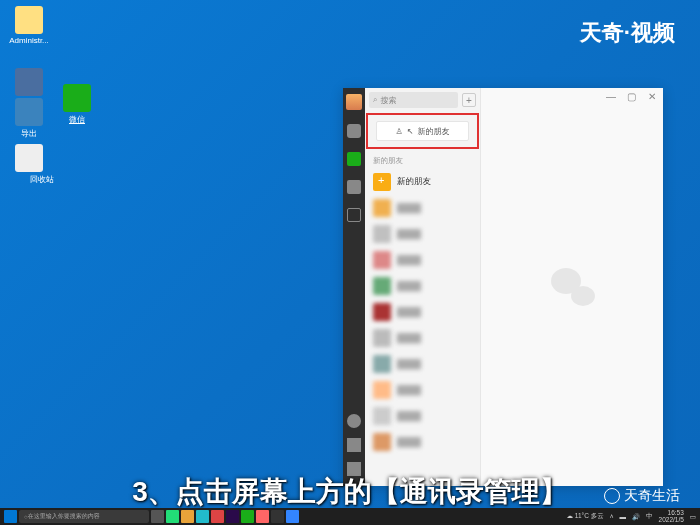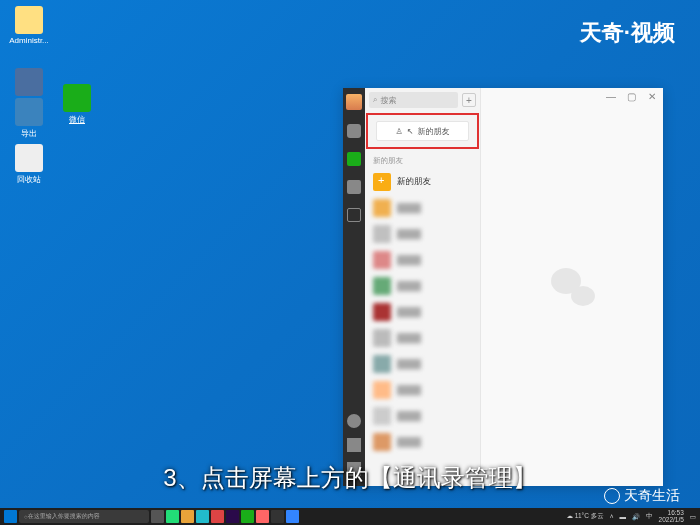--- a/index.html
+++ b/index.html
@@ -3,21 +3,21 @@
 <meta charset="utf-8">
 <style>
 * { margin: 0; padding: 0; box-sizing: border-box; }
 body { width: 700px; height: 525px; font-family: "Microsoft YaHei", sans-serif; overflow: hidden; position: relative; }
 .desktop { width: 100%; height: 100%; background: linear-gradient(135deg, #0a7ad4 0%, #0b6fc5 50%, #0a67bb 100%); position: relative; }
 .desktop-icon { position: absolute; width: 50px; text-align: center; color: #fff; font-size: 8px; }
 .desktop-icon .ico { width: 28px; height: 28px; margin: 0 auto 2px; background: #ddd; border-radius: 3px; }
 .watermark-top { position: absolute; top: 18px; right: 25px; color: #fff; font-size: 22px; font-weight: bold; }
 .watermark-bottom { position: absolute; bottom: 20px; right: 20px; color: #fff; font-size: 14px; display: flex; align-items: center; gap: 4px; }
 .watermark-bottom .wm-icon { width: 16px; height: 16px; border: 1.5px solid #fff; border-radius: 50%; display: inline-block; position: relative; }
-.subtitle { position: absolute; bottom: 31px; left: 50%; transform: translateX(-50%); color: #fff; font-size: 24px; font-weight: 400; text-shadow: 0 0 4px rgba(0,0,0,0.8), 1px 1px 2px rgba(0,0,0,0.9); white-space: nowrap; }
+.subtitle { position: absolute; bottom: 14px; left: 50%; transform: translateX(-50%); color: #fff; font-size: 28px; font-weight: 700; text-shadow: 0 0 4px rgba(0,0,0,0.8), 1px 1px 2px rgba(0,0,0,0.9); white-space: nowrap; }
 
 
 .app { position: absolute; top: 88px; left: 343px; width: 320px; height: 398px; background: #fff; box-shadow: 0 2px 12px rgba(0,0,0,0.2); display: flex; }
 .app-titlebar { position: absolute; top: 0; right: 0; height: 16px; display: flex; gap: 12px; padding: 3px 6px; z-index: 5; }
 .app-titlebar span { width: 9px; height: 9px; display: inline-block; font-size: 10px; color: #888; }
 .app-sidebar { width: 22px; background: #2e2e2e; display: flex; flex-direction: column; align-items: center; padding-top: 6px; gap: 14px; }
 .app-sidebar .avatar { width: 16px; height: 16px; background: linear-gradient(#f7b267,#d87c4e); border-radius: 2px; }
 .app-sidebar .sb-icon { width: 14px; height: 14px; }
 .sb-chat { background: #888; border-radius: 3px; position: relative; }
 .sb-contacts { background: #1aad19; border-radius: 2px; }
@@ -54,21 +54,21 @@
 .tb-time { text-align: right; line-height: 1; }
 </style>
 </head>
 <body>
 
 <div class="desktop">
 
   <div class="desktop-icon" style="top:6px;left:4px;"><div class="ico" style="background:#ffe082"></div><span>Administr...</span></div>
   <div class="desktop-icon" style="top:68px;left:4px;"><div class="ico" style="background:#4a6ea0"></div><span>比特彗</span></div>
   <div class="desktop-icon" style="top:98px;left:4px;"><div class="ico" style="background:#3b83bd"></div><span>导出</span></div>
-  <div class="desktop-icon" style="top:144px;left:4px;"><div class="ico" style="background:#eee"></div><span>回收站</span></div>
+  <div class="desktop-icon" style="top:144px;left:4px;text-align:right;"><div class="ico" style="background:#eee"></div><span>回收站</span></div>
   <div class="desktop-icon" style="top:84px;left:52px;text-decoration:underline;"><div class="ico" style="background:#1aad19"></div><span>微信</span></div>
 
   <div class="watermark-top">天奇·视频</div>
 
   <div class="app">
     <div class="app-titlebar">
       <span>—</span>
       <span>▢</span>
       <span>✕</span>
     </div>

